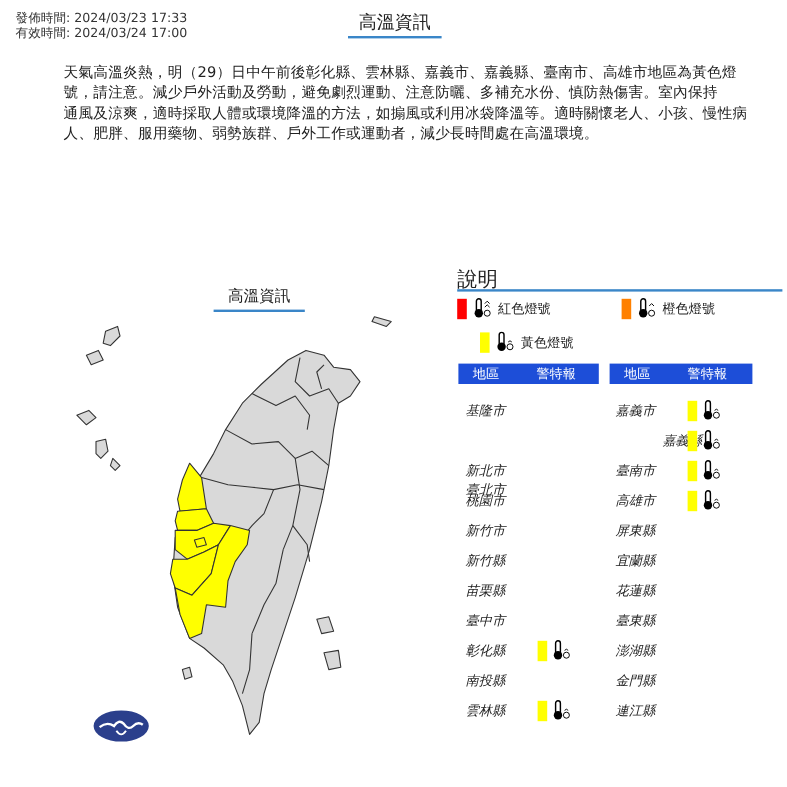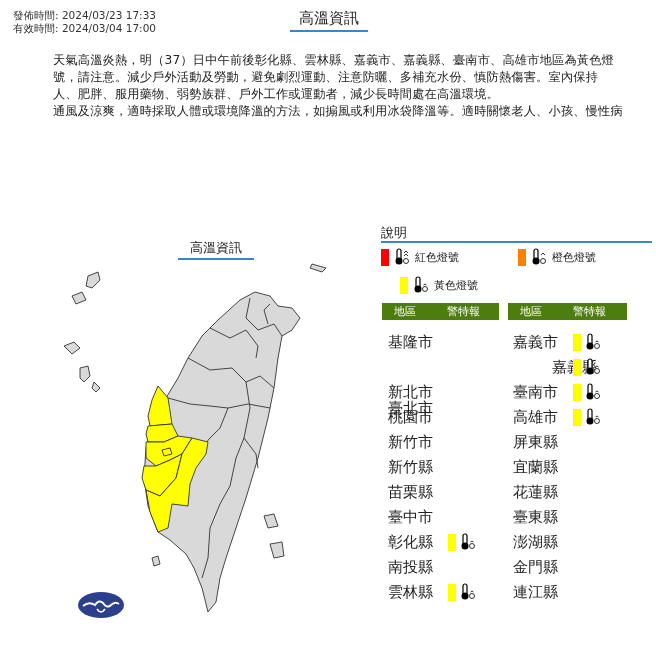--- a/index.html
+++ b/index.html
@@ -13,50 +13,50 @@
 
   .desc { position: absolute; left: 53px; top: 52px; width: 560px; font-size: 12.2px; line-height: 17px; color: #222; letter-spacing: 0.2px; }
   .desc div { white-space: nowrap; }
 
   .map-title { position: absolute; left: 178px; top: 239px; width: 76px; text-align: center; font-size: 13px; line-height: 17px; color: #222; border-bottom: 2px solid #3a86c8; padding-bottom: 2px; }
 
   .map { position: absolute; left: 60px; top: 258px; width: 290px; height: 380px; }
 
   .logo { position: absolute; left: 77px; top: 591px; width: 48px; height: 28px; }
 
-  .legend-header { position: absolute; left: 381px; top: 226px; width: 271px; font-size: 13px; line-height: 14px; color: #222; border-bottom: 2px solid #3a86c8; padding-bottom: 1px; }
+  .legend-header { position: absolute; left: 381px; top: 226px; width: 271px; font-size: 17px; line-height: 14px; color: #222; border-bottom: 2px solid #3a86c8; padding-bottom: 1px; }
 
   .legend-item { position: absolute; display: flex; align-items: center; font-size: 11px; color: #222; height: 18px; }
   .swatch { width: 8px; height: 17px; margin-right: 4px; }
   .therm { width: 18px; height: 18px; margin-right: 4px; }
 
-  .tbl-header { position: absolute; top: 303px; height: 17px; background: #4d7c0f; color: #fff; font-size: 11px; display: flex; align-items: center; }
+  .tbl-header { position: absolute; top: 303px; height: 17px; background: #1d4ed8; color: #fff; font-size: 11px; display: flex; align-items: center; }
   .tbl-header span { position: absolute; top: 1px; }
 
-  .row { position: absolute; font-size: 15px; color: #222; height: 20px; display: flex; align-items: center; }
+  .row { position: absolute; font-size: 11px; color: #222; height: 20px; display: flex; align-items: center; font-style: italic; }
   .row .name { width: 60px; }
   .alert { position: absolute; display: flex; align-items: center; height: 20px; }
   .alert .bar { width: 8px; height: 17px; margin-right: 3px; }
   .alert svg { width: 18px; height: 18px; }
 </style>
 </head>
 <body>
 
 <div class="times">
   <div>發佈時間: 2024/03/23 17:33</div>
-  <div>有效時間: 2024/03/04 17:00</div>
+  <div>有效時間: 2024/03/24 17:00</div>
 </div>
 
 <div class="main-title">高溫資訊</div>
 
 <div class="desc">
-  <div>天氣高溫炎熱，明（37）日中午前後彰化縣、雲林縣、嘉義市、嘉義縣、臺南市、高雄市地區為黃色燈</div>
+  <div>天氣高溫炎熱，明（29）日中午前後彰化縣、雲林縣、嘉義市、嘉義縣、臺南市、高雄市地區為黃色燈</div>
   <div>號，請注意。減少戶外活動及勞動，避免劇烈運動、注意防曬、多補充水份、慎防熱傷害。室內保持</div>
+  <div>通風及涼爽，適時採取人體或環境降溫的方法，如搧風或利用冰袋降溫等。適時關懷老人、小孩、慢性病</div>
   <div>人、肥胖、服用藥物、弱勢族群、戶外工作或運動者，減少長時間處在高溫環境。</div>
-  <div>通風及涼爽，適時採取人體或環境降溫的方法，如搧風或利用冰袋降溫等。適時關懷老人、小孩、慢性病</div>
 </div>
 
 <div class="map-title">高溫資訊</div>
 
 <svg class="map" viewBox="0 0 290 380" xmlns="http://www.w3.org/2000/svg">
   <g stroke="#333" stroke-width="0.9" stroke-linejoin="round">
 
     <path d="M180 42 L195 34 L210 38 L218 48 L232 50 L240 60 L232 72 L222 78 L218 100 L214 130 L208 160 L198 200 L186 240 L176 270 L166 300 L160 320 L156 344 L148 354 L142 330 L134 310 L126 296 L110 282 L98 274 L88 248 L84 220 L86 190 L96 160 L106 140 L118 120 L128 100 L142 78 L158 62 Z" fill="#d9d9d9"></path>
 
     <path d="M190 40 L186 60 L198 72 L214 66 L222 78" fill="none"></path>

